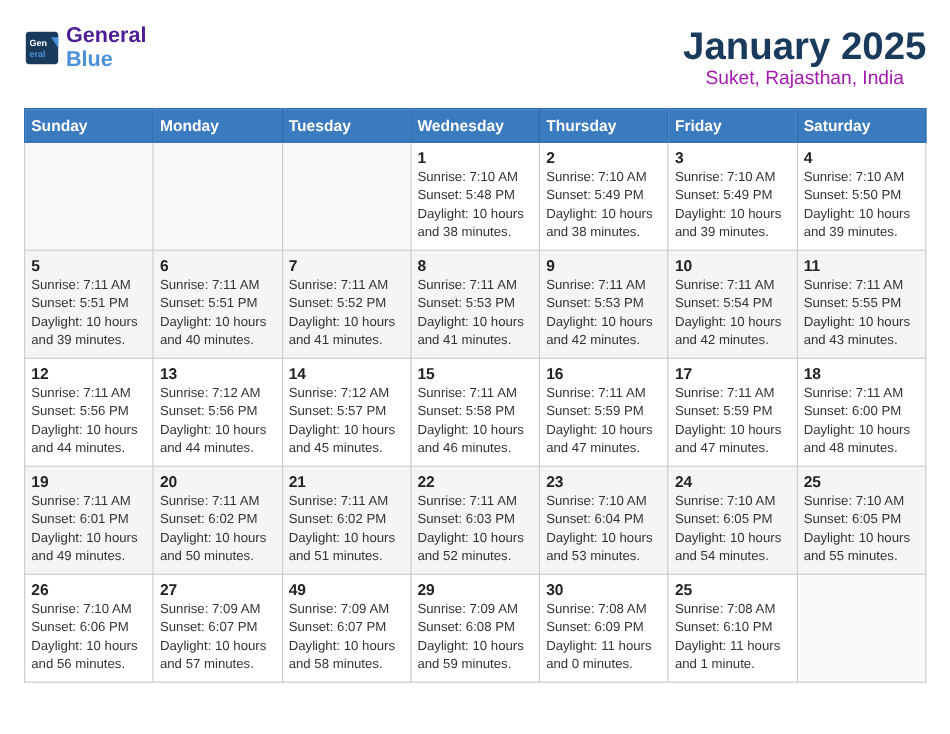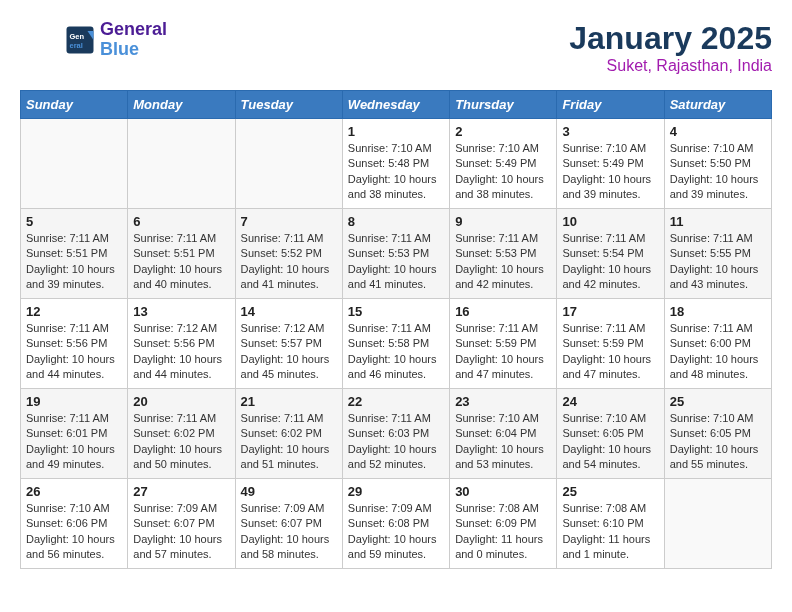--- a/index.html
+++ b/index.html
@@ -8,42 +8,41 @@
       background: #fff;
       width: 792px;
       min-height: 612px;
       padding: 20px;
     }
     .header {
       display: flex;
       justify-content: space-between;
       align-items: flex-start;
       margin-bottom: 15px;
-      margin-left: 45px;
     }
     .logo {
       display: flex;
       align-items: center;
       gap: 5px;
     }
     .logo-text {
       font-size: 18px;
       font-weight: bold;
       color: #1a3a5c;
       line-height: 1.1;
     }
     .logo-text span {
       color: #4c1d95;
     }
     .logo-icon {
       width: 30px;
       height: 30px;
     }
     .title-block {
-      text-align: right;
+      text-align: center;
     }
     .calendar-title {
       font-size: 32px;
       font-weight: bold;
       color: #1a3a5c;
     }
     .calendar-subtitle {
       font-size: 16px;
       color: #a21caf;
     }
@@ -53,21 +52,20 @@
       table-layout: fixed;
     }
     thead th {
       background-color: #3a7abf;
       color: white;
       text-align: left;
       padding: 6px 5px;
       font-size: 13px;
       font-weight: bold;
       border: 1px solid #2a6aaf;
-      font-style: italic;
     }
     tbody td {
       border: 1px solid #ccc;
       vertical-align: top;
       padding: 5px;
       height: 90px;
       background: #fff;
     }
     tbody tr:nth-child(even) td {
       background: #f5f5f5;

